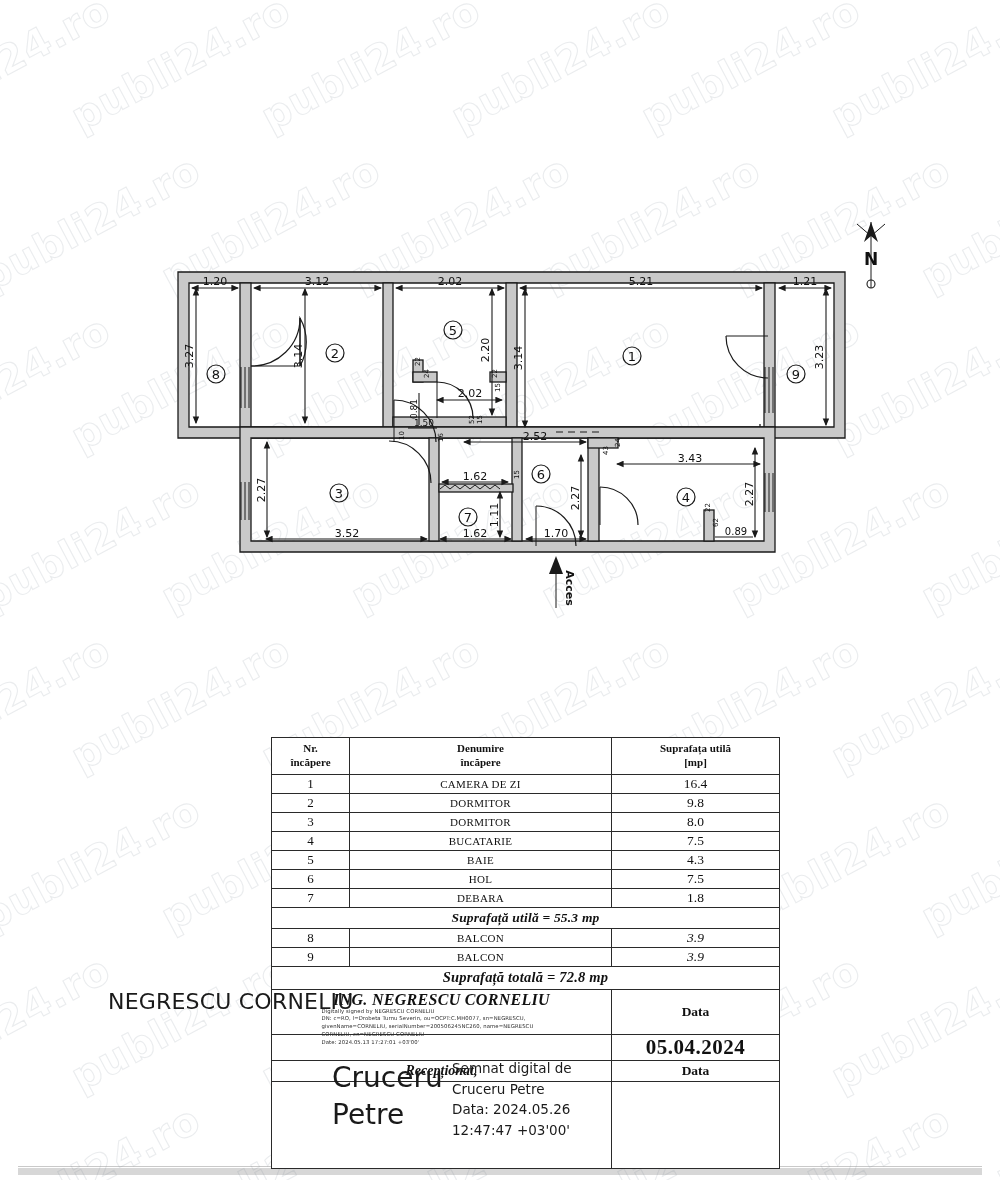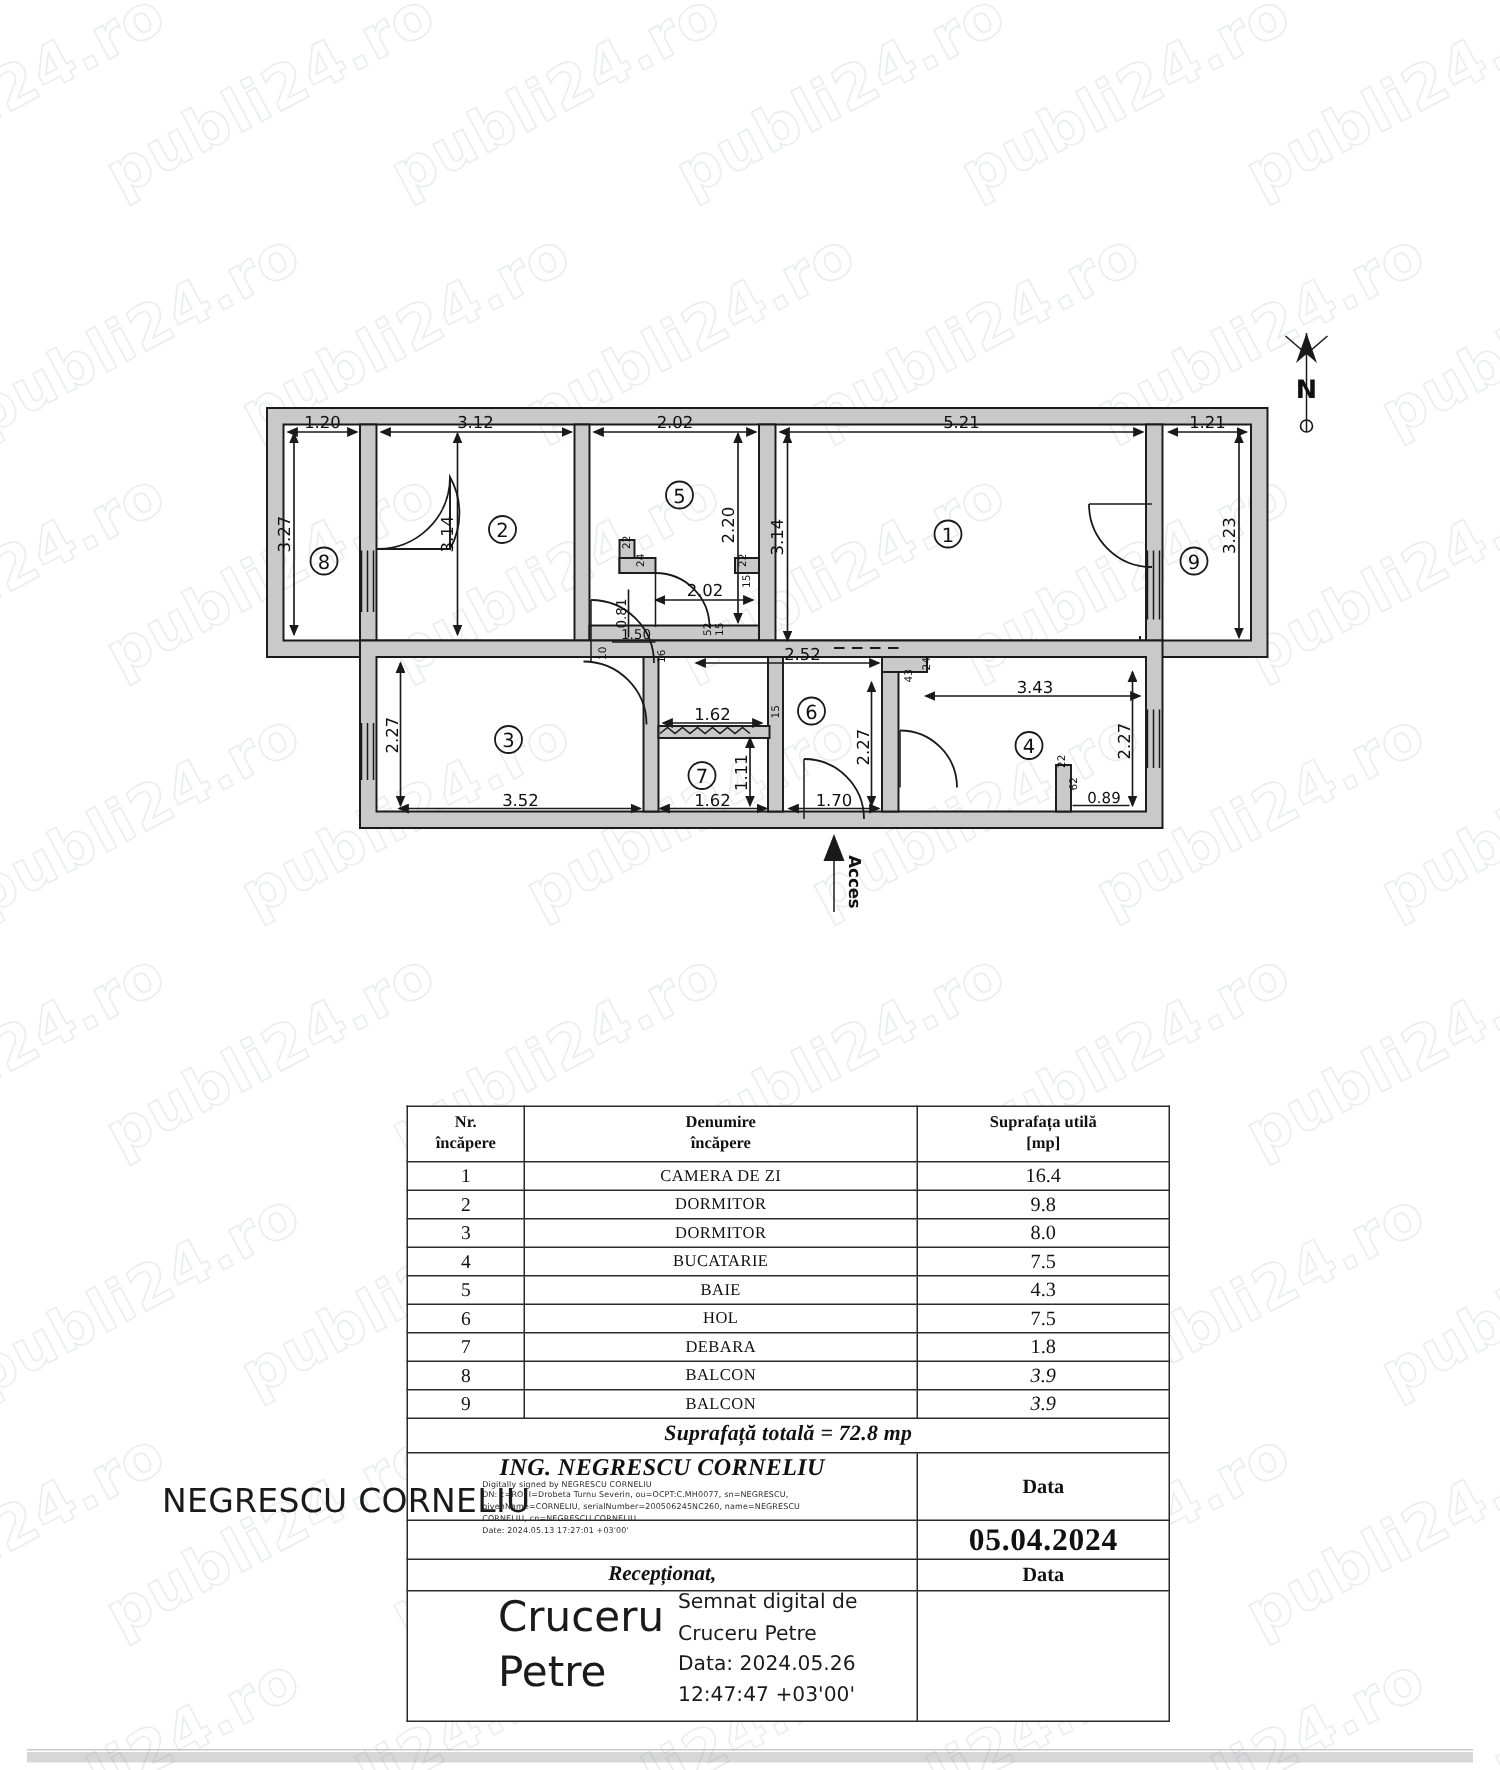--- a/index.html
+++ b/index.html
@@ -599,20 +599,23 @@
       <tr>
         <td class="nr-cell">6</td>
         <td class="den-cell">HOL</td>
         <td class="sup-cell">7.5</td>
       </tr>
       <tr>
         <td class="nr-cell">7</td>
         <td class="den-cell">DEBARA</td>
         <td class="sup-cell">1.8</td>
       </tr>
+      <tr class="subtotal-row">
+        <td colspan="3">Suprafață utilă = 55.3 mp</td>
+      </tr>
       <tr>
         <td class="nr-cell">8</td>
         <td class="den-cell">BALCON</td>
         <td class="sup-cell italic">3.9</td>
       </tr>
       <tr>
         <td class="nr-cell">9</td>
         <td class="den-cell">BALCON</td>
         <td class="sup-cell italic">3.9</td>
       </tr>

